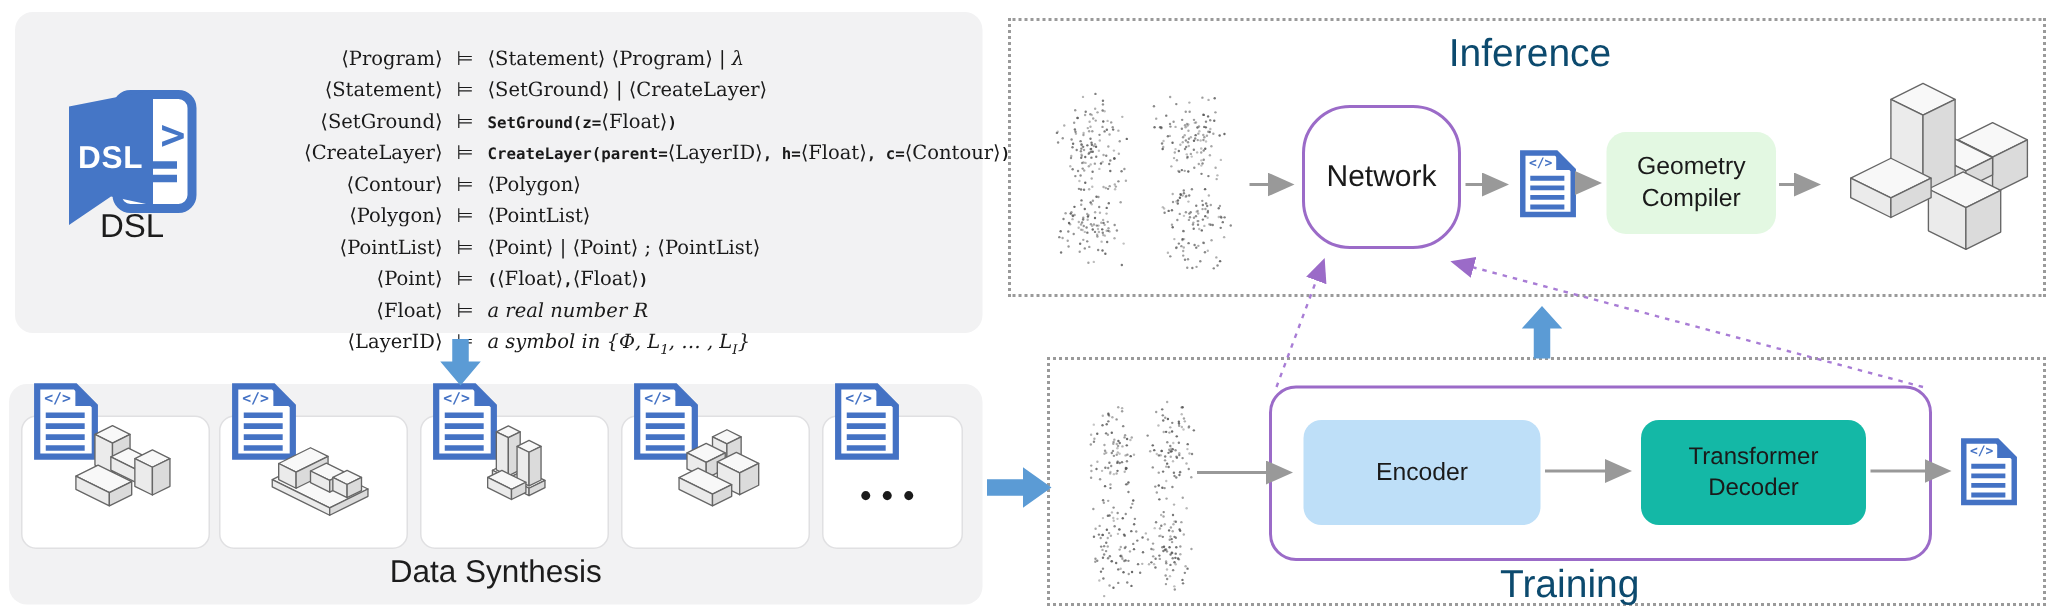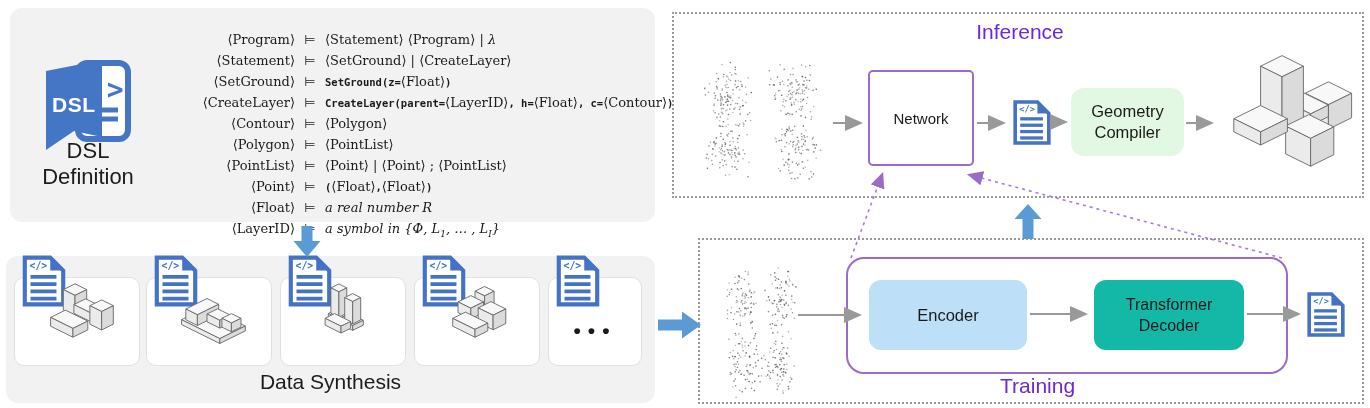--- a/index.html
+++ b/index.html
@@ -33,29 +33,29 @@
   .card .shape{position:absolute;left:0;top:4px;}
   .card .dots{position:absolute;left:0;top:0;width:100%;height:100%;
               display:flex;align-items:center;justify-content:center;
               font-size:21px;font-weight:700;letter-spacing:7px;color:#1a1a1a;padding-top:18px;box-sizing:border-box;}
   #synth-label{left:6px;top:370px;width:649px;text-align:center;font-size:21px;color:#1c1c1c;}
 
   
   .stage{border:2px dotted #9a9a9a;background:transparent;}
   #inference-box{left:672px;top:12px;width:688px;height:182px;}
   #training-box{left:698px;top:238px;width:662px;height:162px;}
-  .stage-title{font-size:21px;color:#6d28d9;}
+  .stage-title{font-size:26px;color:#0c4a6e;}
   #inference-title{left:960px;top:20px;width:120px;text-align:center;}
   #training-title{left:1000px;top:374px;width:130px;}
 
   
   .node{display:flex;flex-direction:column;align-items:center;justify-content:center;
         text-align:center;box-sizing:border-box;}
   #network-node{left:868px;top:70px;width:106px;height:96px;background:#fff;
-        border:2.5px solid #9B6BC8;border-radius:5px;font-size:15px;}
+        border:2.5px solid #9B6BC8;border-radius:32px;font-size:20px;}
   #compiler-node{left:1071px;top:88px;width:113px;height:68px;background:#E3F8E2;
         border-radius:13px;font-size:16.5px;line-height:21px;}
   #trainer-container{left:846px;top:257px;width:438px;height:113px;background:#fff;
         border:2.5px solid #9B6BC8;border-radius:18px;}
   #encoder-node{left:869px;top:280px;width:158px;height:70px;background:#BEDFF8;
         border-radius:12px;font-size:16.5px;line-height:21px;}
   #decoder-node{left:1094px;top:280px;width:150px;height:70px;background:#14b8a6;
         border-radius:12px;font-size:16px;line-height:21px;}
 
   #doc-inference{left:1012px;top:95px;}
@@ -79,21 +79,20 @@
     <text x="50" y="44" font-family="DejaVu Sans Mono, monospace" font-size="28" font-weight="700" fill="#4576C6">!&gt;</text>
     <line x1="50" y1="55" x2="78" y2="55" stroke="#4576C6" stroke-width="5"></line>
     <line x1="50" y1="64" x2="78" y2="64" stroke="#4576C6" stroke-width="5"></line>
     <polygon points="6,16 62,5 62,82 34,76 6,95" fill="#4576C6"></polygon>
     <text x="12" y="57" font-size="21" font-weight="700" fill="#ffffff" letter-spacing="0.5">DSL</text>
   </svg>
 </div>
 
 <div class="abs" id="dsl-caption">
   <div>DSL</div>
-  <div>Definition</div>
 </div>
 
 <div class="abs" id="grammar">
     <div class="g-row">
       <span class="g-lhs g-n">⟨Program⟩</span>
       <span class="g-sep">⊨</span>
       <span class="g-rhs"><span class="g-n">⟨Statement⟩ </span><span class="g-n">⟨Program⟩</span><span class="g-p"> | </span><span class="g-i">λ</span></span>
     </div>
     <div class="g-row">
       <span class="g-lhs g-n">⟨Statement⟩</span>

